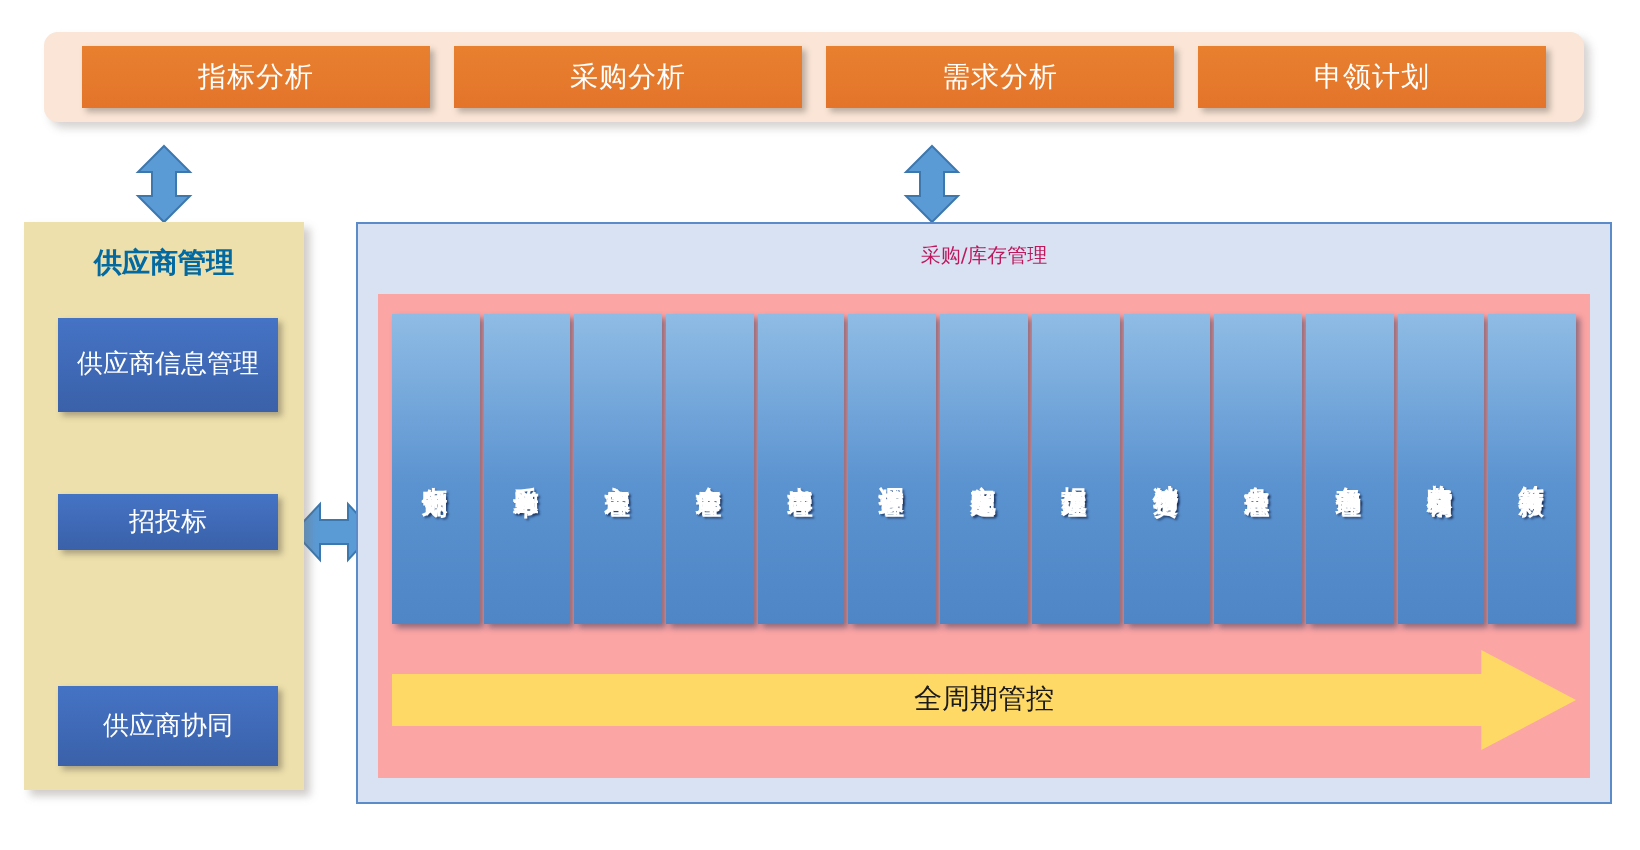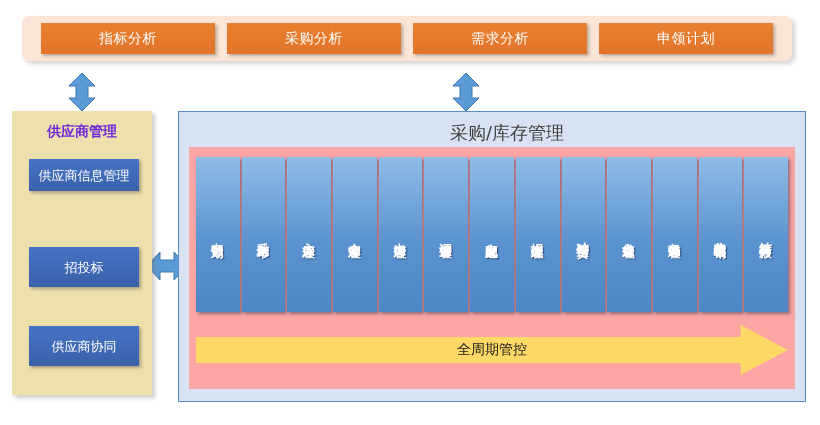--- a/index.html
+++ b/index.html
@@ -73,61 +73,60 @@
     box-shadow: 3px 3px 4px rgba(120,110,105,0.35);
   }
   #supplier-panel-title {
     position: absolute;
     left: 0;
     top: 12px;
     width: 100%;
     text-align: center;
     font-size: 14px;
     font-weight: bold;
-    color: #6d28d9;
+    color: #0369a1;
   }
   .supplier-chip {
     position: absolute;
     left: 17px;
     width: 110px;
     background: linear-gradient(180deg, #4573C5 0%, #3A61A9 100%);
     color: #FFFFFF;
     font-size: 13px;
     line-height: 17px;
     text-align: center;
     display: flex;
     align-items: center;
     justify-content: center;
     box-shadow: 2px 2px 3px rgba(90,85,70,0.45);
     cursor: pointer;
   }
-  #supplier-chip-0 { top: 48px;  height: 32px; }
-  #supplier-chip-1 { top: 136px; height: 40px; }
-  #supplier-chip-2 { top: 215px; height: 40px; }
+  #supplier-chip-0 { top: 48px;  height: 47px; }
+  #supplier-chip-1 { top: 136px; height: 28px; }
+  #supplier-chip-2 { top: 232px; height: 40px; }
 
   
   #main-panel {
     position: absolute;
     left: 178px;
     top: 111px;
     width: 628px;
     height: 291px;
     background: #D9E2F3;
     border: 1px solid #5B8BC9;
     box-sizing: border-box;
   }
   #main-panel-title {
     position: absolute;
     left: 0;
     top: 9px;
     width: 100%;
     text-align: center;
-    font-size: 18px;
-    color: #404040;
-    margin-left: 15px;
+    font-size: 10px;
+    color: #be185d;
   }
   #process-board {
     position: absolute;
     left: 10px;
     top: 35px;
     right: 10px;
     bottom: 12px;
     background: #fca5a5;
   }
   #process-columns {

